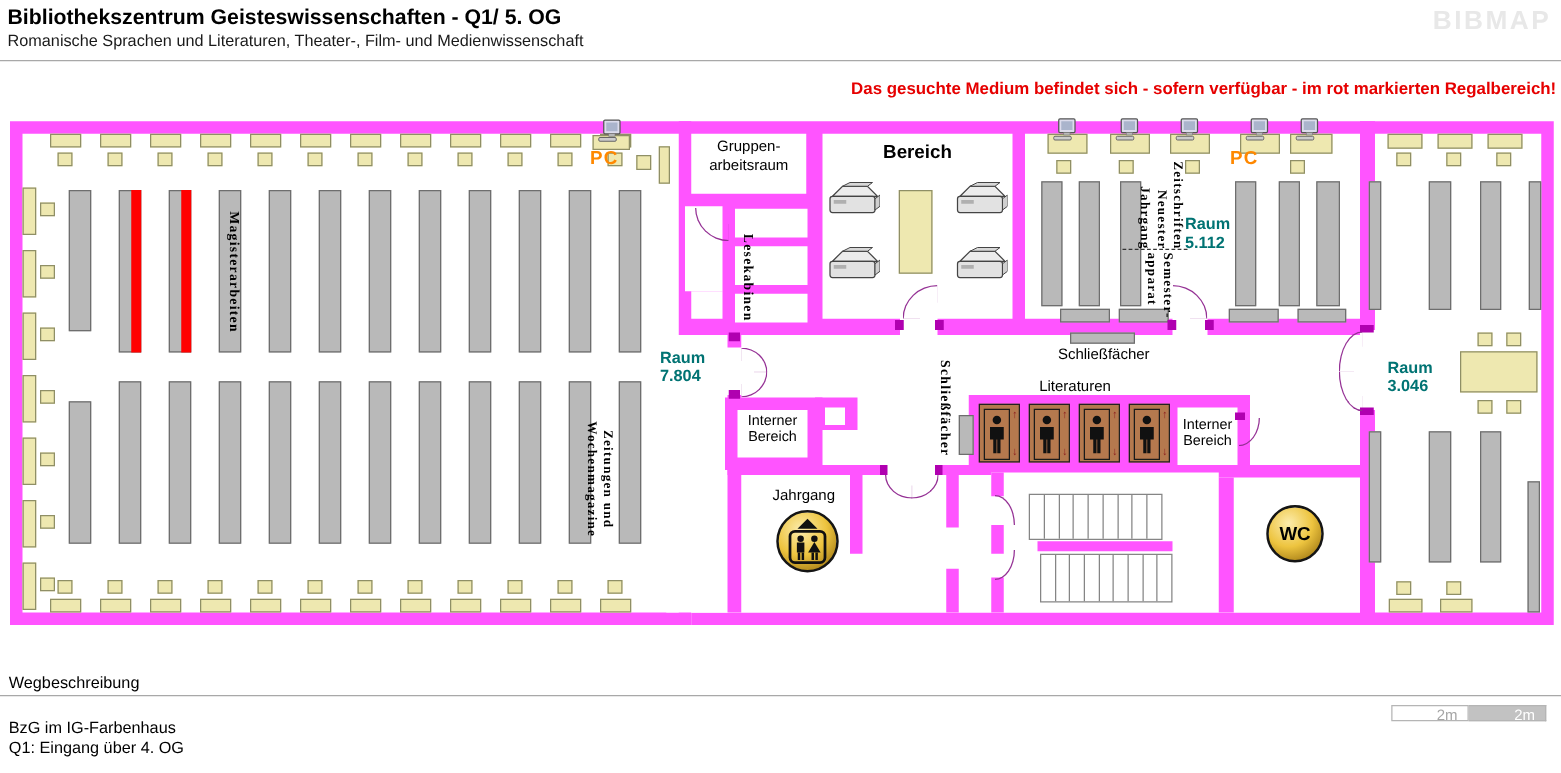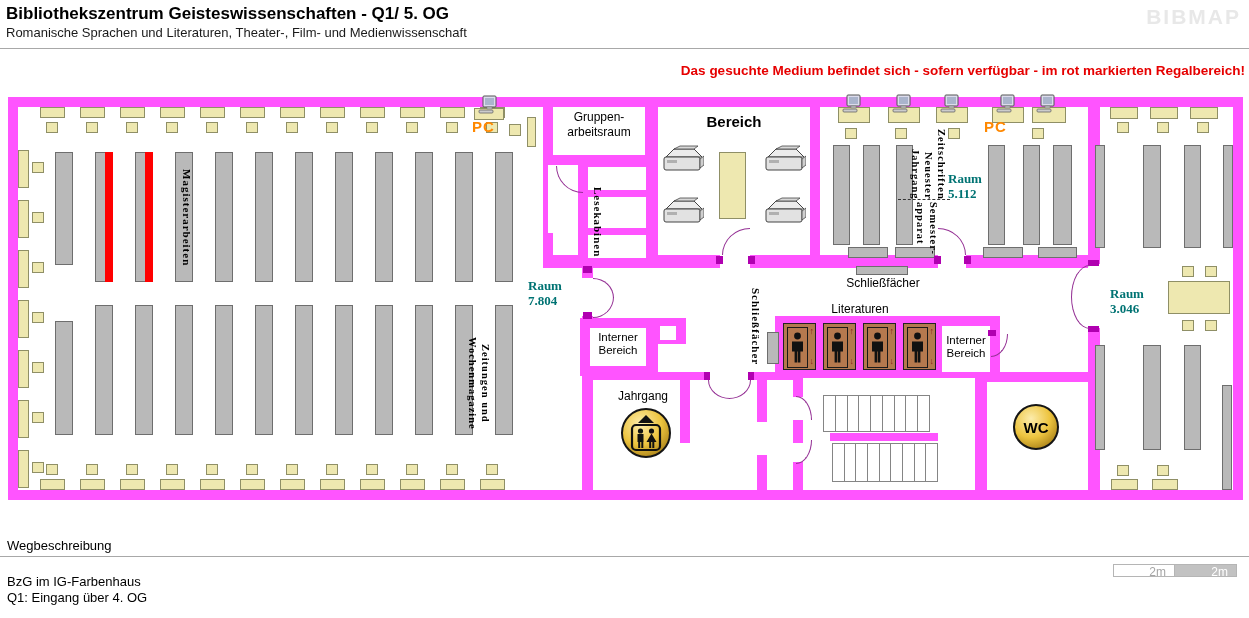--- a/index.html
+++ b/index.html
@@ -10,21 +10,21 @@
   .white{position:absolute;background:#fff}
   .shelf{position:absolute;background:#b9b9b9;border:1px solid #6e6e6e;box-sizing:border-box}
   .red{position:absolute;background:#f00}
   .desk{position:absolute;background:#eee8b0;border:1px solid #8f8f66;box-sizing:border-box}
   .jamb{position:absolute;background:#b000b0}
   .hr{position:absolute;left:0;width:1249px;height:1px;background:#a8a8a8}
   .lbl{position:absolute;line-height:1.15}
   .vlabel{position:absolute;writing-mode:vertical-rl;
           font-family:"Liberation Serif",serif;font-weight:bold;font-size:11px;
           letter-spacing:1px;line-height:13px;color:#000}
-  .teal{position:absolute;font-family:Liberation Serif, serif;font-weight:bold;
+  .teal{position:absolute;font-family:Liberation Sans, sans-serif;font-weight:bold;
         font-size:13px;line-height:15px;color:#007373}
   .door{position:absolute;border:0 solid #943094}
   .d-ne{border-top-width:1.6px;border-right-width:1.6px;border-radius:0 100% 0 0}
   .d-se{border-bottom-width:1.6px;border-right-width:1.6px;border-radius:0 0 100% 0}
   .d-sw{border-bottom-width:1.6px;border-left-width:1.6px;border-radius:0 0 0 100%}
   .d-nw{border-top-width:1.6px;border-left-width:1.6px;border-radius:100% 0 0 0}
   .gold{position:absolute;border-radius:50%;border:2px solid #151515;box-sizing:border-box;
         background:radial-gradient(circle at 38% 30%,#fcecac 0%,#edc43f 48%,#8a6206 100%);
         display:flex;align-items:center;justify-content:center}
   .stairrow{position:absolute;display:flex;background:#fff;border:1px solid #858585;box-sizing:border-box}

